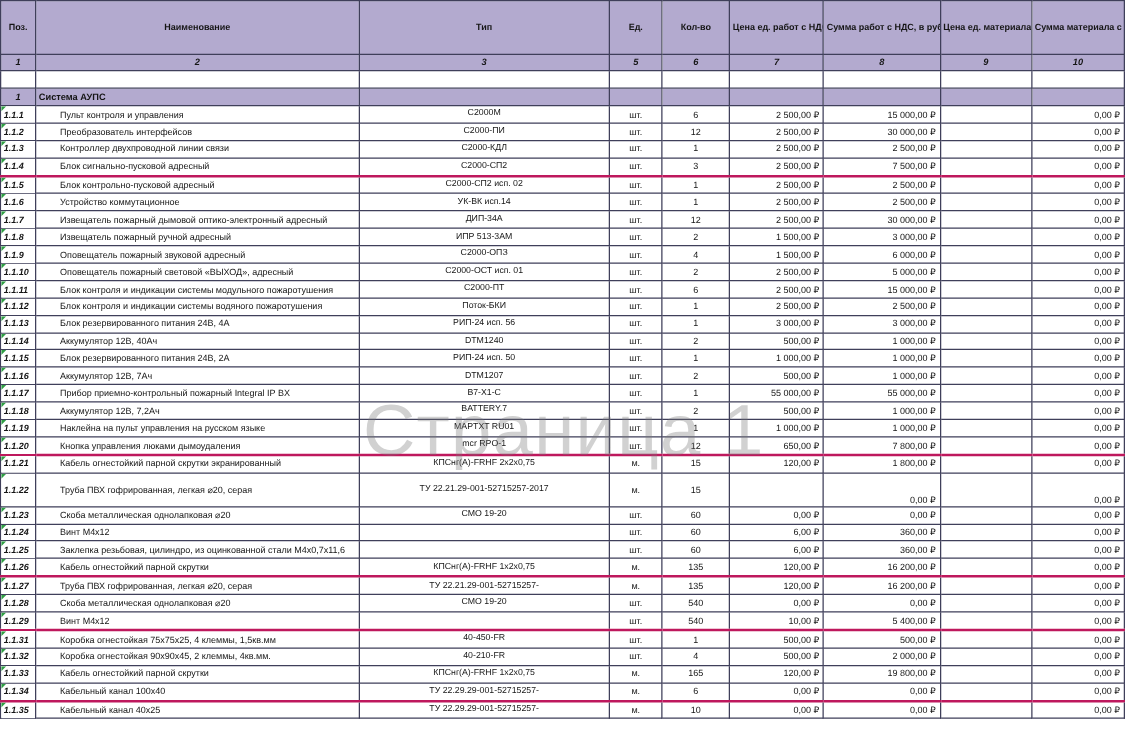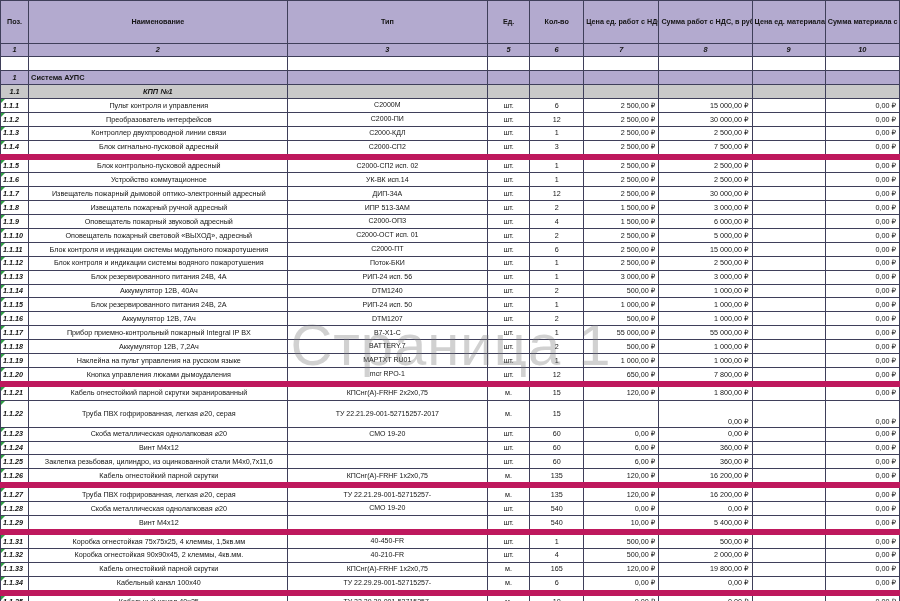--- a/index.html
+++ b/index.html
@@ -97,29 +97,29 @@
     text-align:left;font-style:italic;font-weight:bold;font-size:7.2px;
     position:relative;
   }
   tr.item td.pos::before{
     content:"";
     position:absolute;left:0;top:0;
     width:0;height:0;
     border-left:4px solid #2f9e44;
     border-bottom:4px solid transparent;
   }
-  tr.item td.name{text-align:center;padding-left:4px;}
+  tr.item td.name{text-align:left;padding-left:19px;}
   tr.item td.type{text-align:center;white-space:normal;line-height:1.18;font-size:7px;}
   tr.item td.unit{text-align:center;}
   tr.item td.qty{text-align:center;}
   tr.item td.num{text-align:right;padding-right:3px;}
   tr.item td.num.bot{vertical-align:bottom;padding-bottom:1px;}
 
   
-  tr.brk td{border-top:6px solid #be185d;}
+  tr.brk td{border-top:2px solid #be185d;}
 
   
   #watermark{
     position:absolute;
     left:196px;top:311px;
     width:510px;
     z-index:5;
     pointer-events:none;
     font-family:"Liberation Sans","DejaVu Sans",sans-serif;
     font-size:58px;
@@ -189,31 +189,20 @@
           <td class="pos">1</td>
           <td class="name">Система АУПС</td>
           <td></td>
           <td></td>
           <td></td>
           <td></td>
           <td></td>
           <td></td>
           <td></td>
         </tr>
-        <tr class="sec2">
-          <td class="pos">1.1</td>
-          <td class="name">КПП №1</td>
-          <td></td>
-          <td></td>
-          <td></td>
-          <td></td>
-          <td></td>
-          <td></td>
-          <td></td>
-        </tr>
         <tr class="item">
           <td class="pos">1.1.1</td>
           <td class="name">Пульт контроля и управления</td>
           <td class="type">С2000М</td>
           <td class="unit">шт.</td>
           <td class="qty">6</td>
           <td class="num">2 500,00 ₽</td>
           <td class="num">15 000,00 ₽</td>
           <td class="num"></td>
           <td class="num">0,00 ₽</td>

